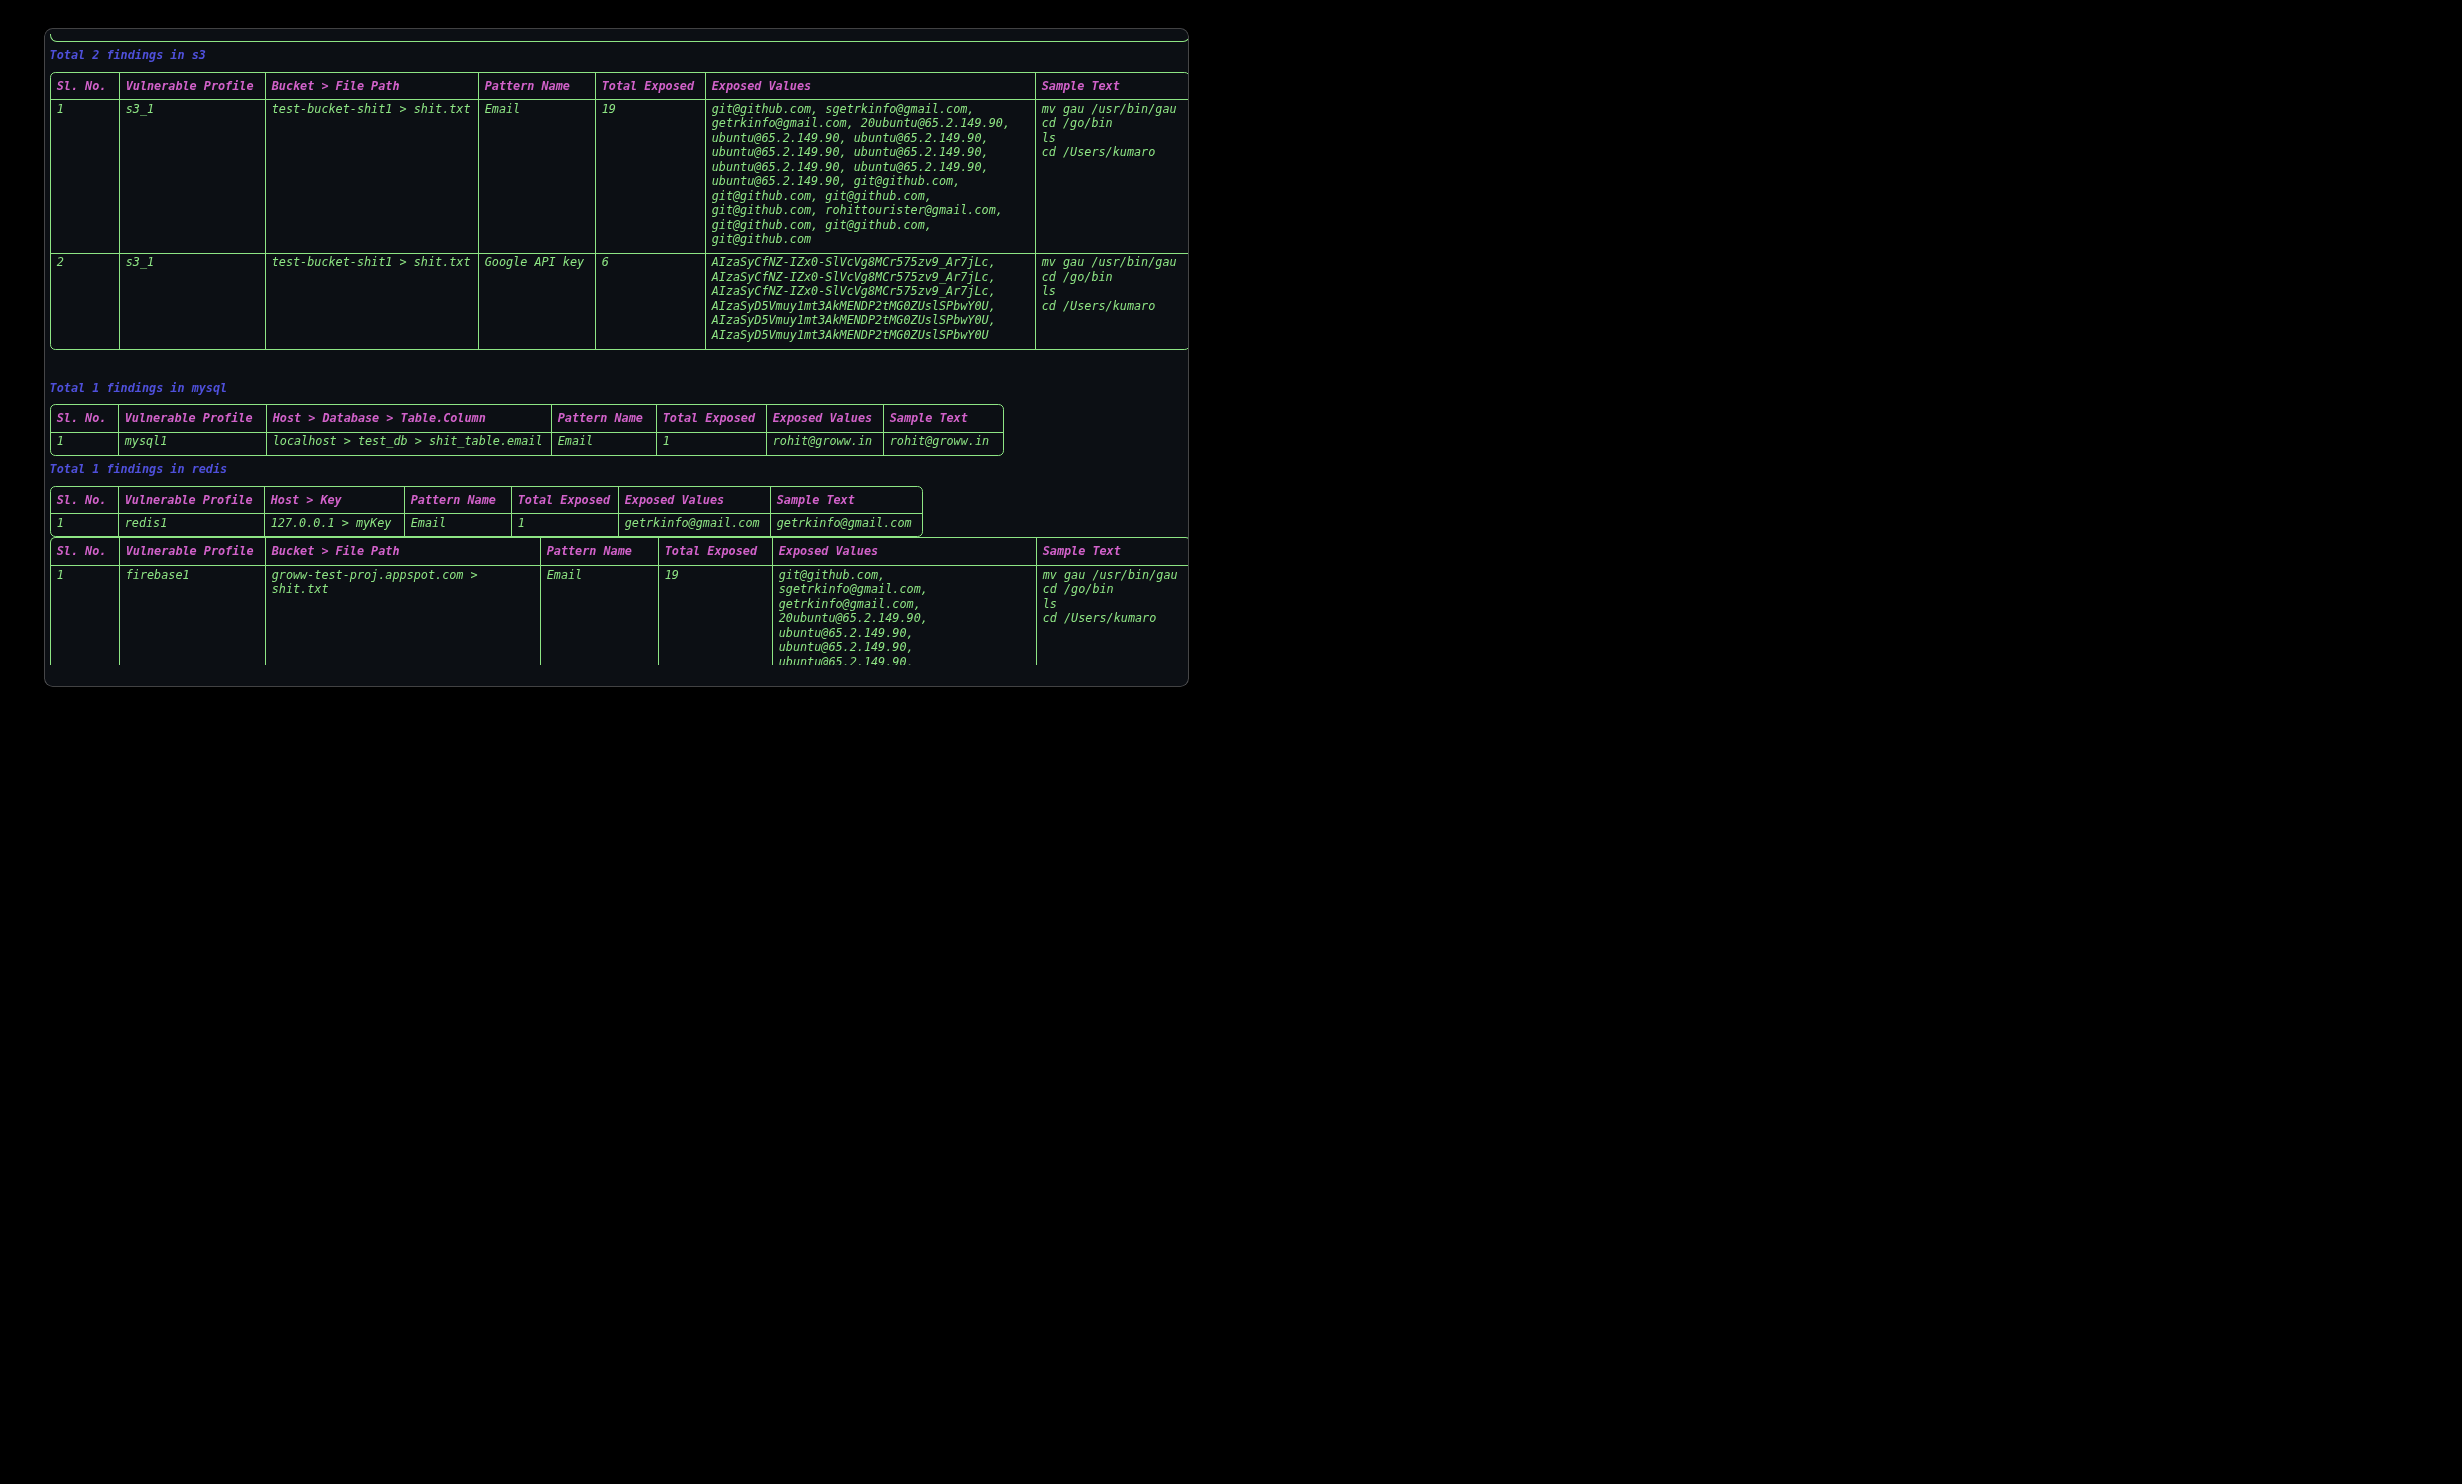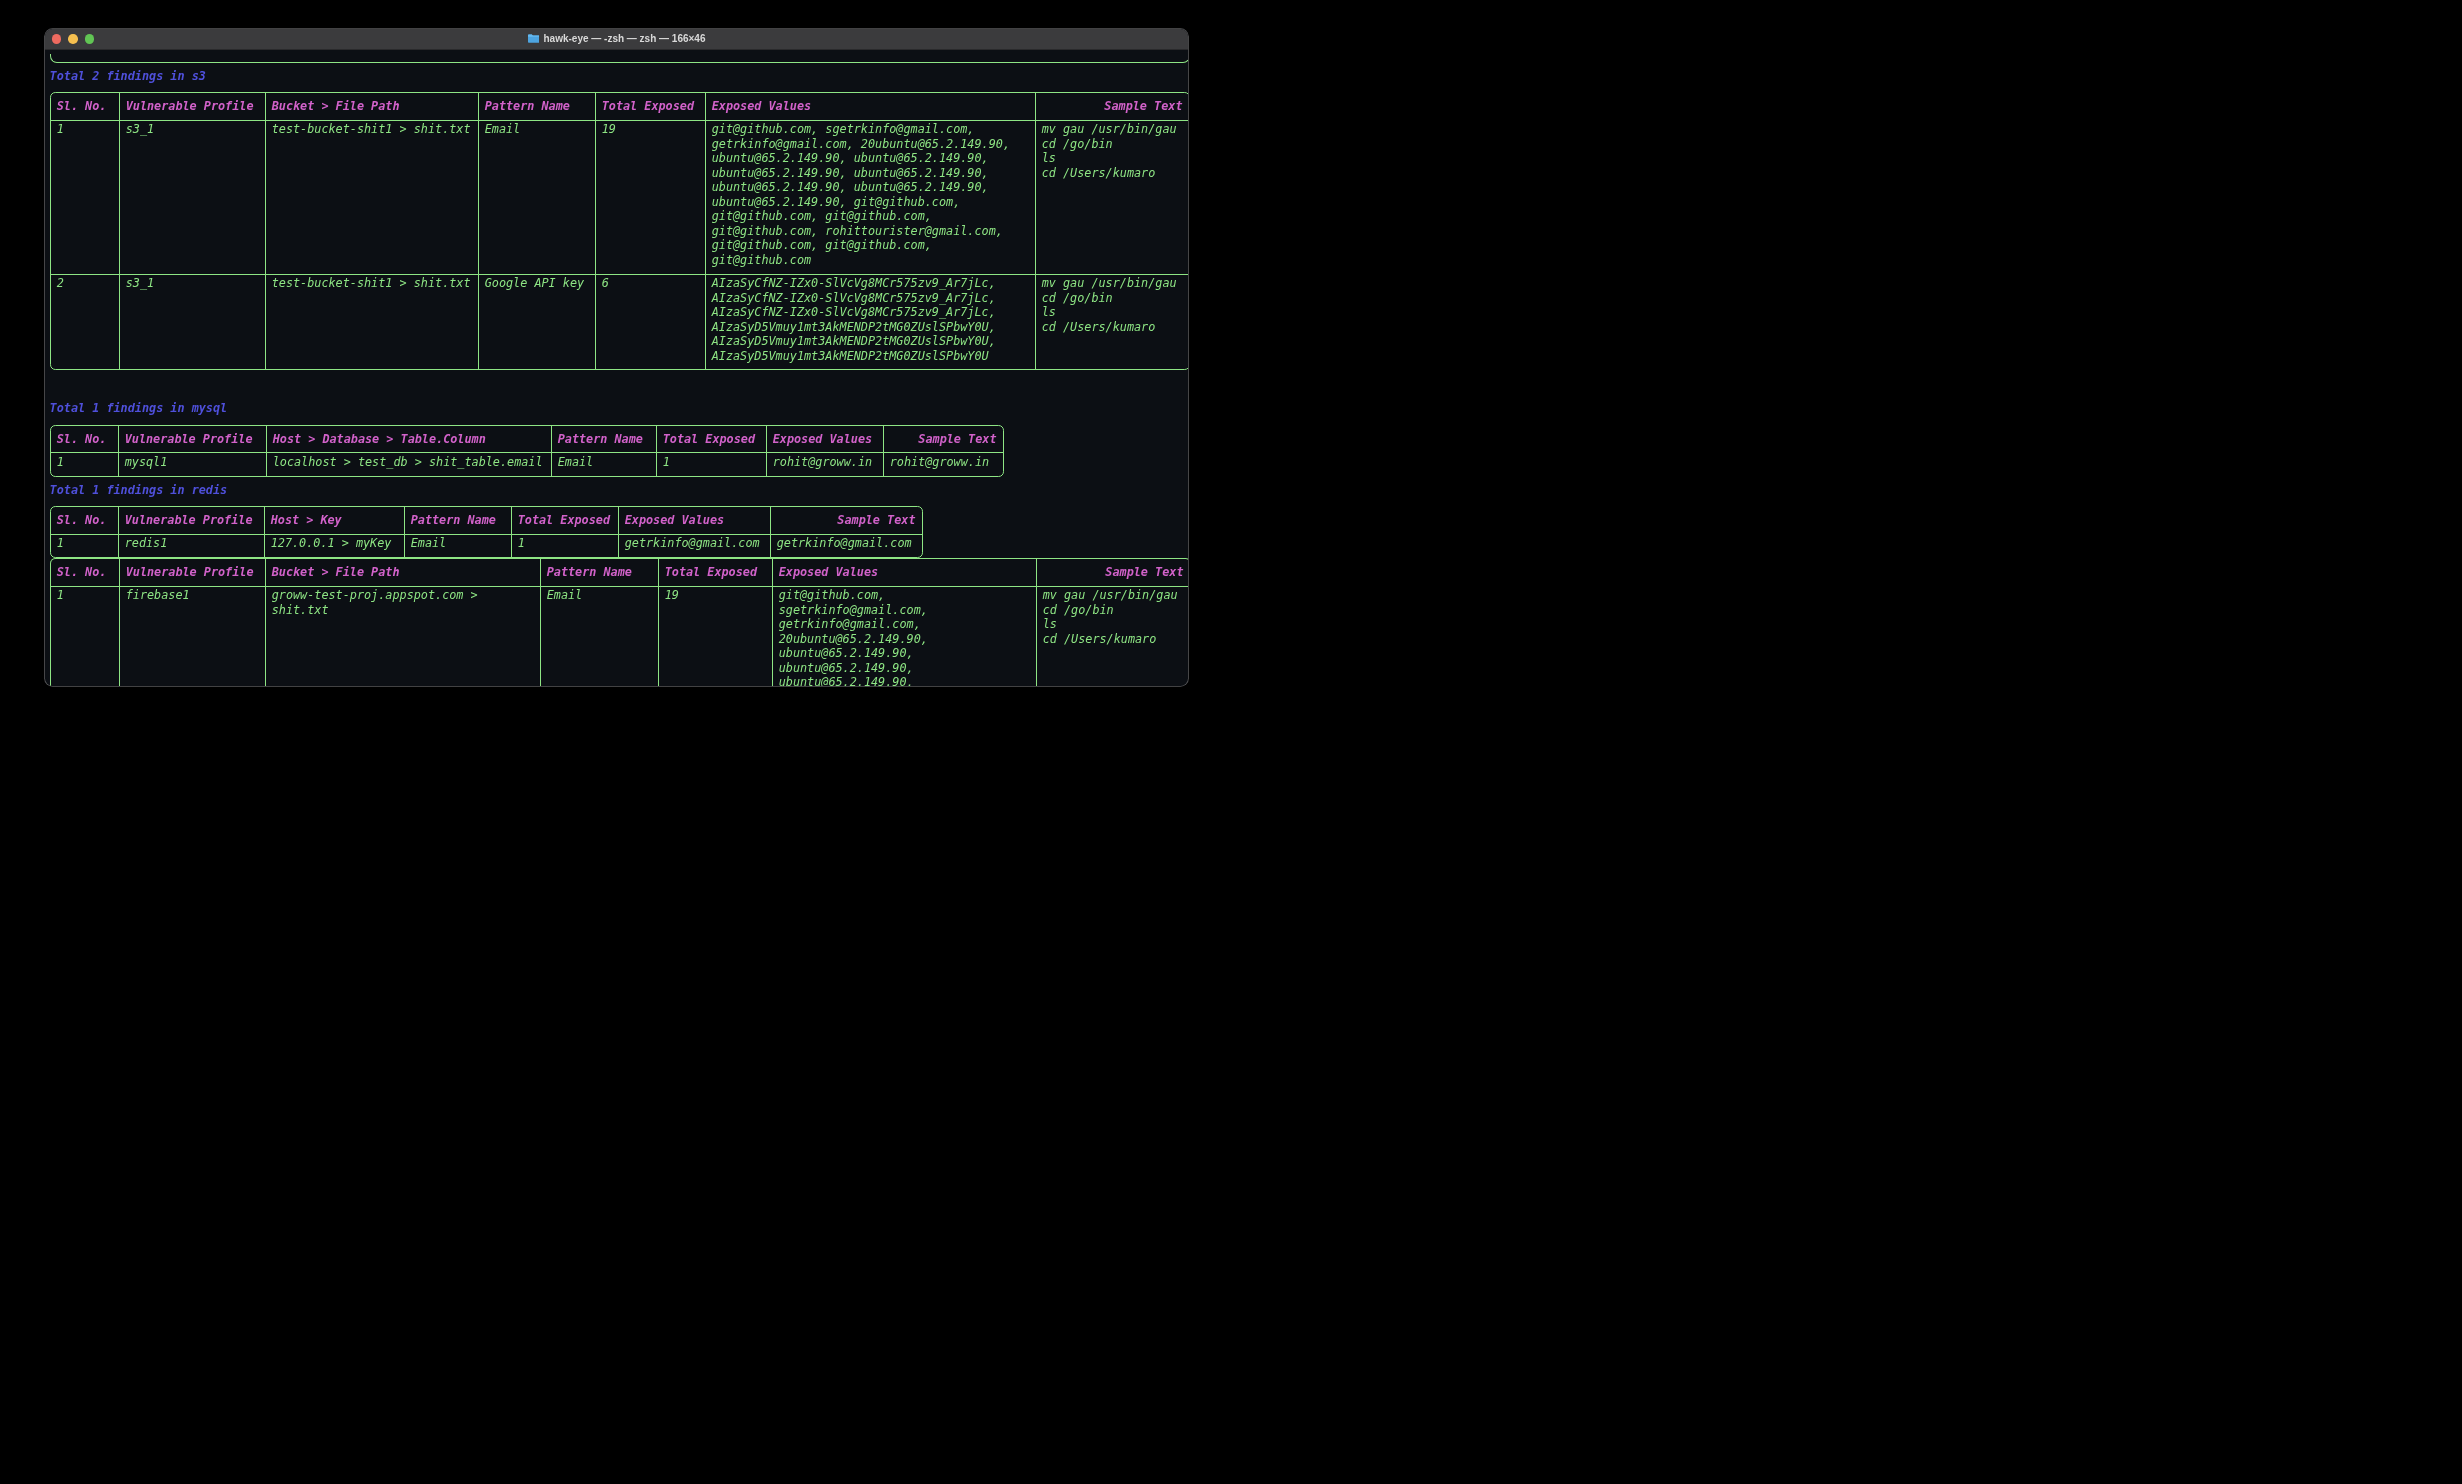--- a/index.html
+++ b/index.html
@@ -51,51 +51,35 @@
   }
   table.findings{
     border-collapse:separate;border-spacing:0;table-layout:fixed;
     border:1.1px solid var(--green);border-radius:5.3px;font-style:italic;
   }
   table.findings th{
     color:var(--magenta);font-weight:bold;text-align:left;
     padding:6.1px 6.1px;white-space:pre;overflow:hidden;
     border-bottom:1.1px solid var(--green);border-right:1.1px solid var(--green);
   }
-  table.findings th:last-child{border-right:none;text-align:right;}
+  table.findings th:last-child{border-right:none;}
   table.findings td{
     vertical-align:top;white-space:pre;overflow:hidden;
     padding:1.5px 6.1px 6.1px 6.1px;
     border-bottom:1.1px solid var(--green);border-right:1.1px solid var(--green);
   }
   table.findings td:last-child{border-right:none;}
   table.findings tbody tr:last-child td{border-bottom:none;}
   table.findings.cut{border-bottom:none;border-bottom-left-radius:0;border-bottom-right-radius:0;}
   table.findings.cut td{padding-bottom:46px;}
 </style>
 </head>
 <body>
 
 <div class="window">
-  <div class="titlebar">
-    <div class="traffic">
-      <button class="light red"></button>
-      <button class="light yellow"></button>
-      <button class="light green"></button>
-    </div>
-    <div class="title-text">
-      <span class="folder-icon">
-        <svg width="11.4" height="9.1" viewBox="0 0 15 12">
-          <path d="M0 1.5 Q0 0.5 1 0.5 L5 0.5 L6.3 2 L14 2 Q15 2 15 3 L15 10.5 Q15 11.5 14 11.5 L1 11.5 Q0 11.5 0 10.5 Z" fill="#4da4e0"></path>
-          <path d="M0 3.6 L15 3.6 L15 3 Q15 2 14 2 L6.3 2 L5 0.5 L1 0.5 Q0 0.5 0 1.5 Z" fill="#66b9ef"></path>
-        </svg>
-      </span>
-      <span>hawk-eye — -zsh — zsh — 166×46</span>
-    </div>
-  </div>
 
   <div class="content">
     <div class="prev-table-bottom"></div>
     <div id="sections-host">
   <div class="section">
     <div class="section-title" style="width: 1140px;">Total 2 findings in s3</div>
     <table class="findings" style="width: 1140px;">
       <colgroup>
               <col style="width: 69px;">
               <col style="width: 146px;">

